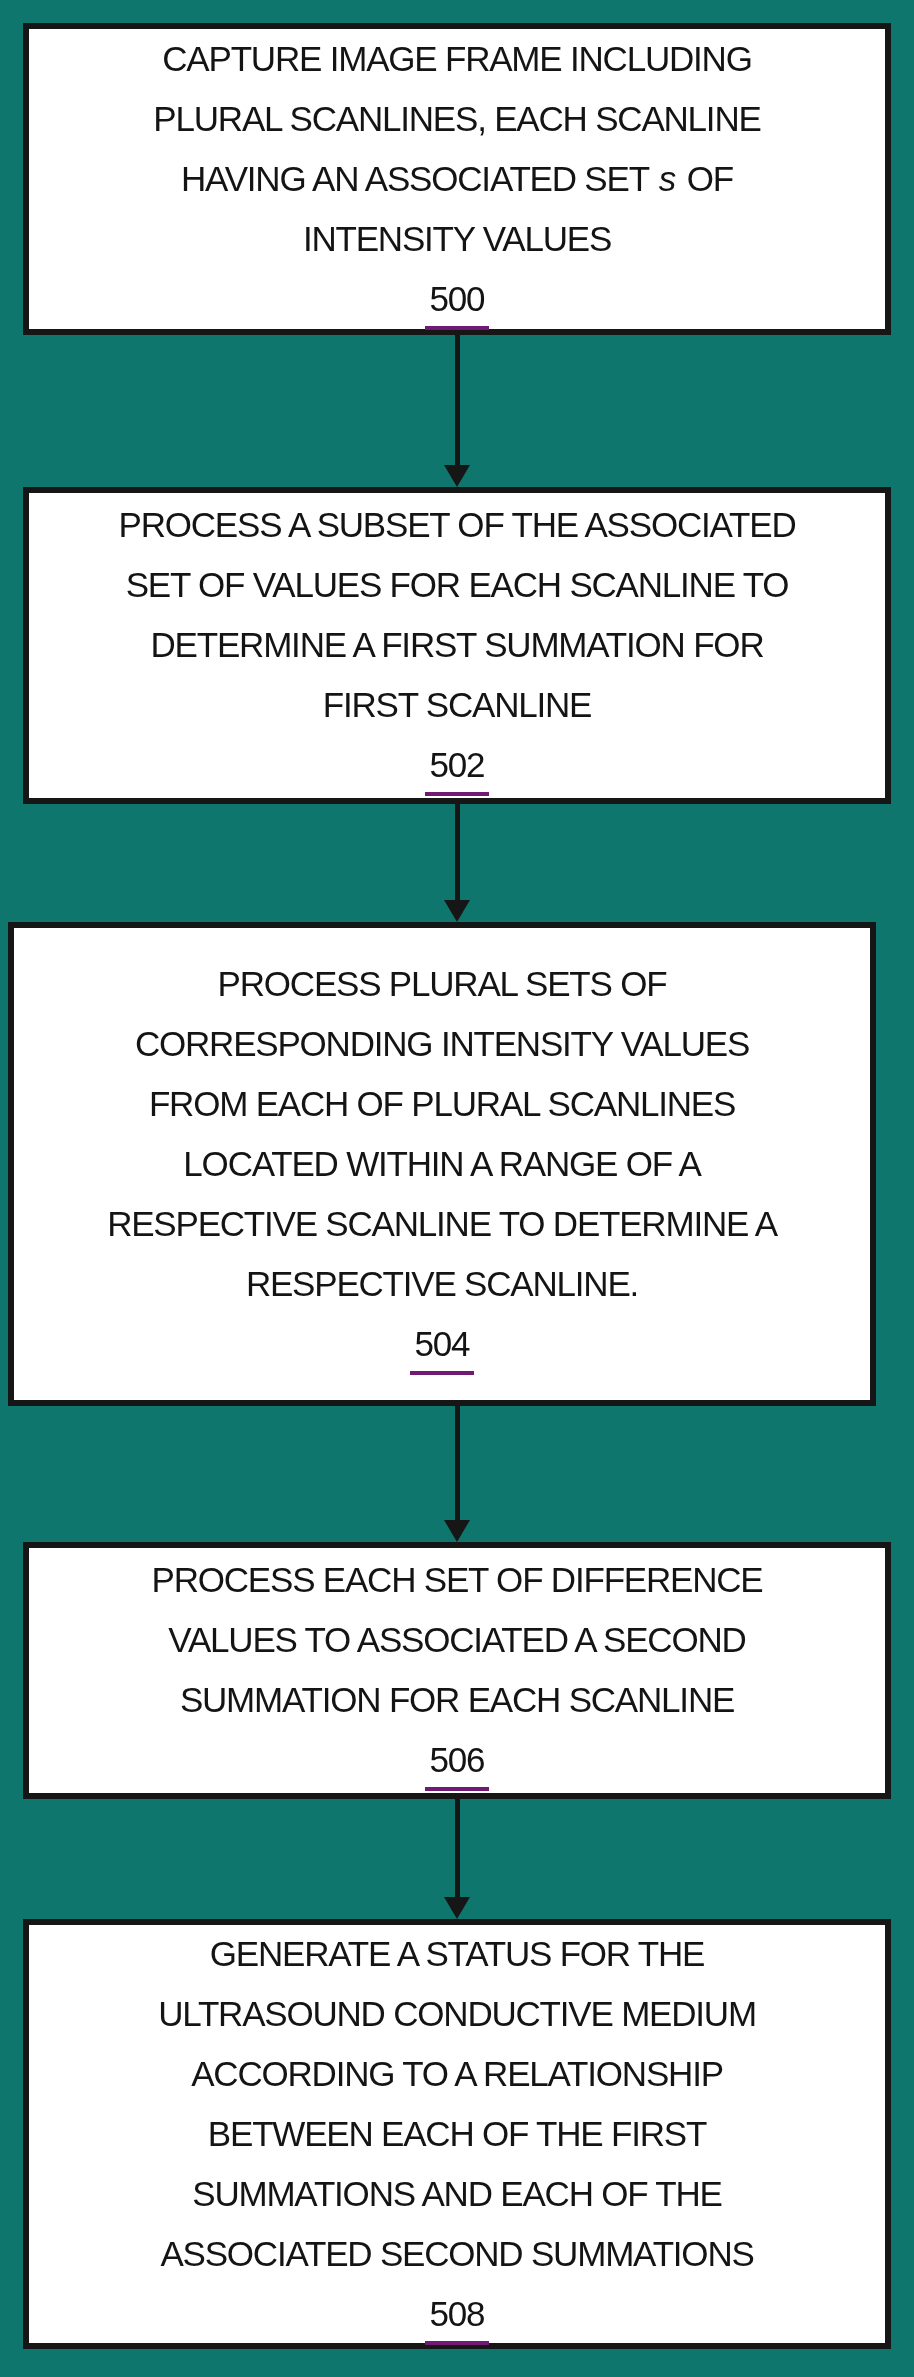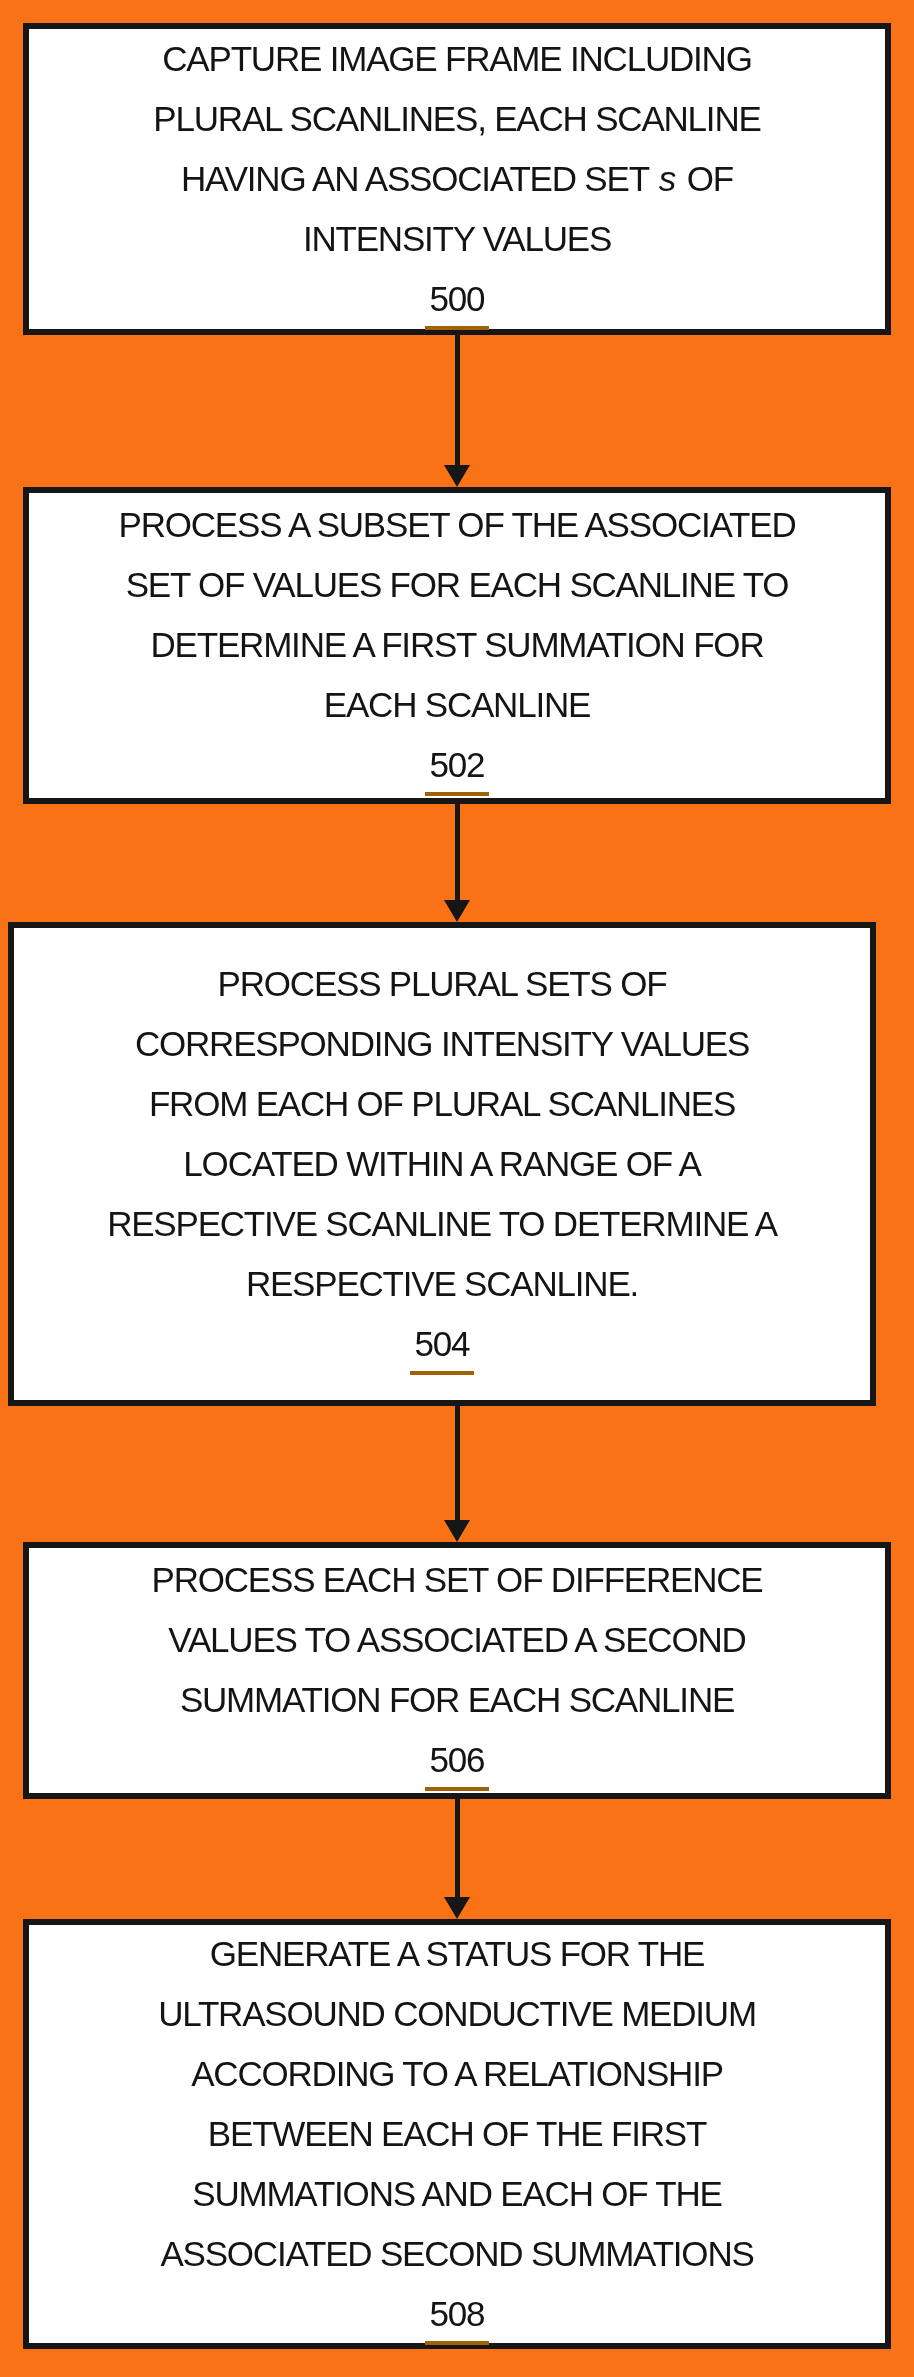--- a/index.html
+++ b/index.html
@@ -4,21 +4,21 @@
 <style>
   html, body {
     margin: 0;
     padding: 0;
     background: #ffffff;
   }
   .page {
     position: relative;
     width: 914px;
     height: 2377px;
-    background: #f97316;
+    background: #0f766e;
     padding-top: 23px;
     box-sizing: border-box;
     font-family: "Liberation Sans", sans-serif;
     color: #141414;
     overflow: hidden;
   }
   .box {
     box-sizing: border-box;
     width: 868px;
     margin: 0 auto;
@@ -46,21 +46,21 @@
   .line em {
     font-style: italic;
     letter-spacing: 0;
     padding: 0 2px;
   }
   .refline { margin-top: 0; }
   .ref {
     display: inline-block;
     line-height: 50px;
     padding: 0 5px 2px 5px;
-    border-bottom: 4px solid #a16207;
+    border-bottom: 4px solid #701a75;
   }
   .arrow {
     display: flex;
     flex-direction: column;
     align-items: center;
     width: 914px;
   }
   .a1 { height: 152px; }
   .a2 { height: 118px; }
   .a3 { height: 136px; }
@@ -98,21 +98,21 @@
   <div class="arrow a1">
     <div class="shaft"></div>
     <div class="head"></div>
   </div>
 
   <section class="box b2">
     <div class="text">
         <div class="line">PROCESS A SUBSET OF THE ASSOCIATED</div>
         <div class="line">SET OF VALUES FOR EACH SCANLINE TO</div>
         <div class="line">DETERMINE A FIRST SUMMATION FOR</div>
-        <div class="line">EACH SCANLINE</div>
+        <div class="line">FIRST SCANLINE</div>
       </div>
     <div class="line refline">
       <span class="ref">502</span>
     </div>
   </section>
 
   <div class="arrow a2">
     <div class="shaft"></div>
     <div class="head"></div>
   </div>

